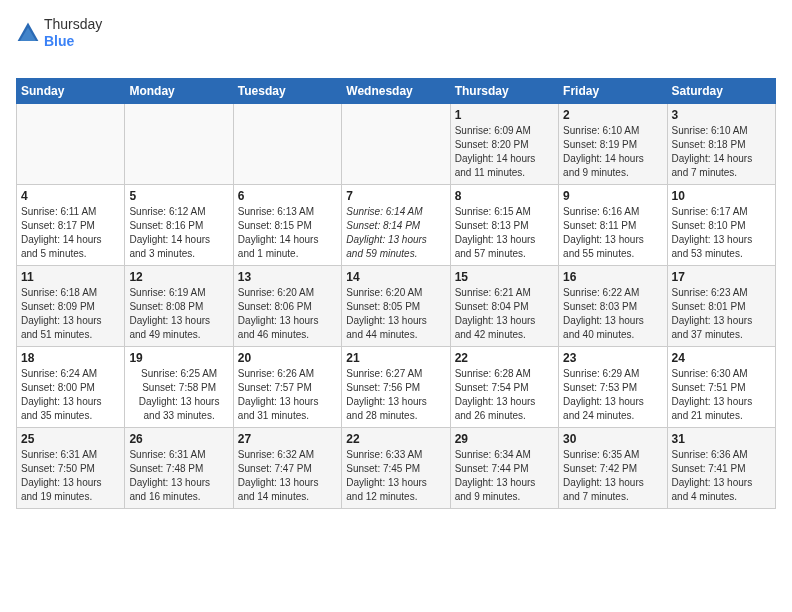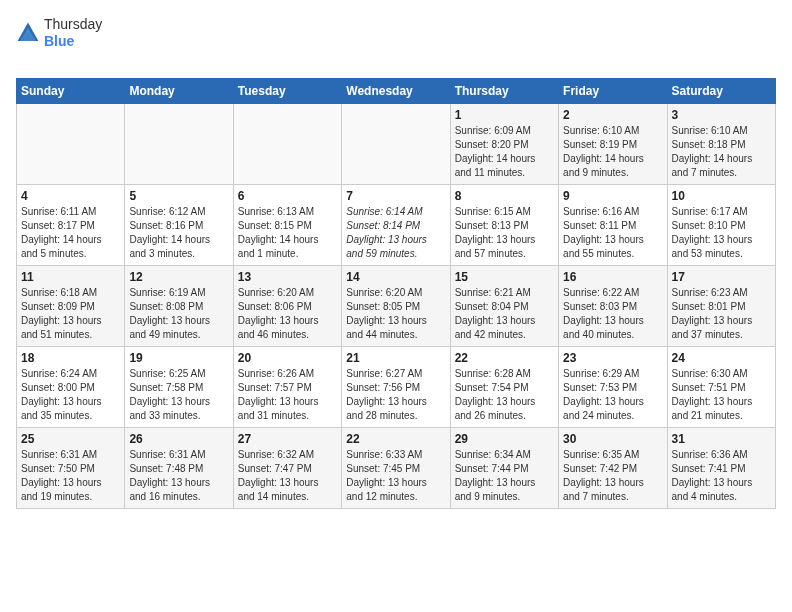--- a/index.html
+++ b/index.html
@@ -258,21 +258,21 @@
         <tr>
           <td>
             <span class="day-num">18</span>
             <div class="day-info" style="white-space: pre-line;">Sunrise: 6:24 AM
 Sunset: 8:00 PM
 Daylight: 13 hours
 and 35 minutes.</div>
           </td>
           <td>
             <span class="day-num">19</span>
-            <div class="day-info" style="white-space: pre-line;">Sunrise: 6:25 AM
+            <div class="day-info" style="white-space: pre-line; text-align: center;">Sunrise: 6:25 AM
 Sunset: 7:58 PM
 Daylight: 13 hours
 and 33 minutes.</div>
           </td>
           <td>
             <span class="day-num">20</span>
             <div class="day-info" style="white-space: pre-line;">Sunrise: 6:26 AM
 Sunset: 7:57 PM
 Daylight: 13 hours
 and 31 minutes.</div>

